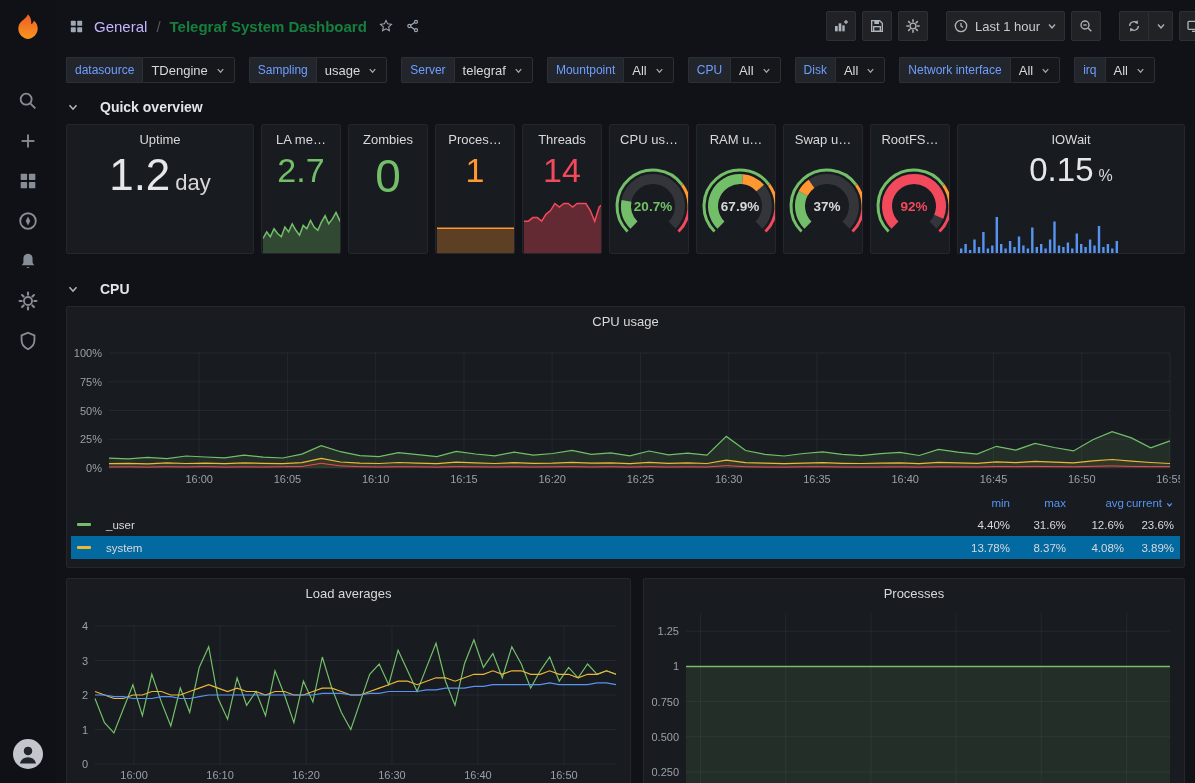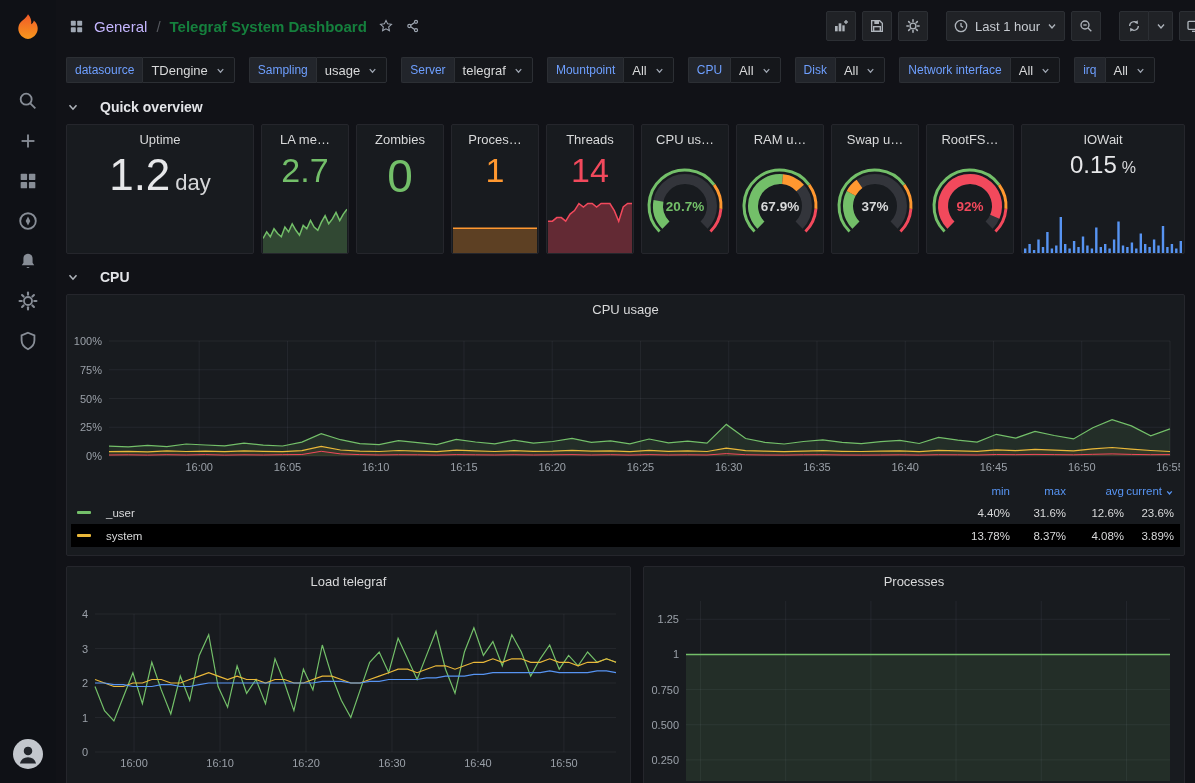--- a/index.html
+++ b/index.html
@@ -52,35 +52,35 @@
   .dash{position:absolute;left:56px;right:0;top:88px;bottom:0;padding:8px 10px 0;overflow:hidden}
   .row-head{height:22px;display:flex;align-items:center;gap:20px;margin-bottom:6px;cursor:pointer}
   .row-head .rchev{width:14px;height:14px;color:#b0b4bb}
   .row-head .rchev svg{width:100%;height:100%}
   .row-head .rtitle{font-size:14px;font-weight:700;color:#e3e4e8}
   .rh2{margin-top:0}
 
   .panel{background:#181b1f;border:1px solid #25262c;border-radius:2px;position:relative;overflow:hidden}
   .ptitle{height:28px;display:flex;align-items:center;justify-content:center;font-size:13px;font-weight:500;color:#d8d9da;cursor:pointer}
 
-  .stats-row{display:flex;gap:7px;height:130px;margin-bottom:12px}
-  .w-lg{width:188px}.w-sm{width:88px}.w-fl{flex:1}
+  .stats-row{display:flex;gap:7px;height:130px;margin-bottom:24px}
+  .w-lg{width:188px}.w-sm{width:80px}.w-fl{flex:1}
   .statbody{position:absolute;left:0;right:0;top:28px;display:flex;align-items:baseline;justify-content:center;gap:5px;font-weight:500}
   .bigval{line-height:1}
   .unit{line-height:1;opacity:.92}
   .spark{position:absolute;left:1px;right:1px;bottom:0}
   .gauge-host{position:absolute;left:0;right:0;top:26px;bottom:2px}
 
   .cpu-graph{height:262px;margin-bottom:10px}
   .chart-host{position:absolute;top:28px;left:4px;right:4px;cursor:crosshair}
   .cpu-graph .chart-host{height:158px}
   .legend{position:absolute;left:4px;right:4px;top:186px;bottom:0;overflow:hidden;font-size:11.5px}
   .legend-row{display:grid;grid-template-columns:1fr 60px 56px 58px 50px;align-items:center;height:23px;padding:0 6px}
   .legend-head{height:20px;color:#5794f2;font-weight:500}
-  .legend-row.hl{background:#000000}
+  .legend-row.hl{background:#0369a1}
   .lg-col{text-align:right;color:#d8d9da}
   .legend-head .lg-col{color:#5794f2;cursor:pointer}
   .lg-cur{display:flex;align-items:flex-end;justify-content:flex-end;gap:3px}
   .lg-cur .scaret{width:9px;height:9px}
   .lg-cur .scaret svg{width:100%;height:100%}
   .lg-name{display:flex;align-items:center;gap:15px;color:#d8d9da;cursor:pointer}
   .lg-dash{width:14px;height:3px;border-radius:1px;background:#888}
 
   .bottom-row{display:flex;gap:12px;height:270px}
   .load-panel{width:565px}
@@ -482,21 +482,21 @@
             <path d="M 72.12 33.84 A 36 36 0 0 1 78.89 57.82" stroke="#ff9830" stroke-width="3" fill="none"></path>
             <path d="M 78.89 57.82 A 36 36 0 0 1 68.46 80.46" stroke="#f2495c" stroke-width="3" fill="none"></path>
             <path d="M 23.91 74.09 A 27 27 0 1 1 67.78 65.72" stroke="#f2495c" stroke-width="10" fill="none"></path>
             <text x="43" y="60" text-anchor="middle" font-size="13.5" font-weight="700" fill="#f2495c">92%</text>
           </svg>
         </div>
     </div>
     <div class="panel w-fl">
       <div class="ptitle">IOWait</div>
       <div class="statbody" style="bottom: 38px; color: rgb(230, 231, 233);">
-        <span class="bigval" style="font-size:24px">0.15</span>
+        <span class="bigval" style="font-size:33px">0.15</span>
         <span class="unit" style="font-size:16px">%</span>
       </div>
       <div class="spark" id="spark-iowait" style="height:38px">
           <svg width="160" height="38">
             <rect x="1.0" y="33.5" width="2.4" height="4.5" fill="#5794f2"></rect>
             <rect x="5.4" y="29.0" width="2.4" height="9.0" fill="#5794f2"></rect>
             <rect x="9.9" y="35.0" width="2.4" height="3.0" fill="#5794f2"></rect>
             <rect x="14.3" y="24.5" width="2.4" height="13.5" fill="#5794f2"></rect>
             <rect x="18.8" y="32.0" width="2.4" height="6.0" fill="#5794f2"></rect>
             <rect x="23.2" y="17.0" width="2.4" height="21.0" fill="#5794f2"></rect>
@@ -632,21 +632,21 @@
         <span class="lg-col">0.63%</span>
         <span class="lg-col">4.11%</span>
         <span class="lg-col">1.19%</span>
         <span class="lg-col">1.24%</span>
       </div>
     </div>
   </div>
 
   <div class="bottom-row">
     <div class="panel load-panel">
-      <div class="ptitle">Load telegraf</div>
+      <div class="ptitle">Load averages</div>
       <div class="chart-host">
           <svg width="555" height="240">
             <line x1="24" y1="19" x2="545" y2="19" stroke="rgba(204,204,220,0.07)"></line>
             <text x="17" y="23" text-anchor="end" font-size="11" fill="#9aa0a8">4</text>
             <line x1="24" y1="53.5" x2="545" y2="53.5" stroke="rgba(204,204,220,0.07)"></line>
             <text x="17" y="57.5" text-anchor="end" font-size="11" fill="#9aa0a8">3</text>
             <line x1="24" y1="88" x2="545" y2="88" stroke="rgba(204,204,220,0.07)"></line>
             <text x="17" y="92" text-anchor="end" font-size="11" fill="#9aa0a8">2</text>
             <line x1="24" y1="122.5" x2="545" y2="122.5" stroke="rgba(204,204,220,0.07)"></line>
             <text x="17" y="126.5" text-anchor="end" font-size="11" fill="#9aa0a8">1</text>

